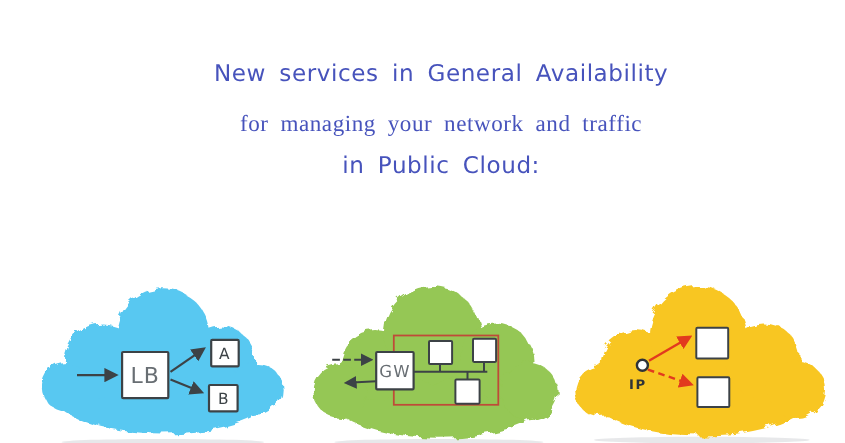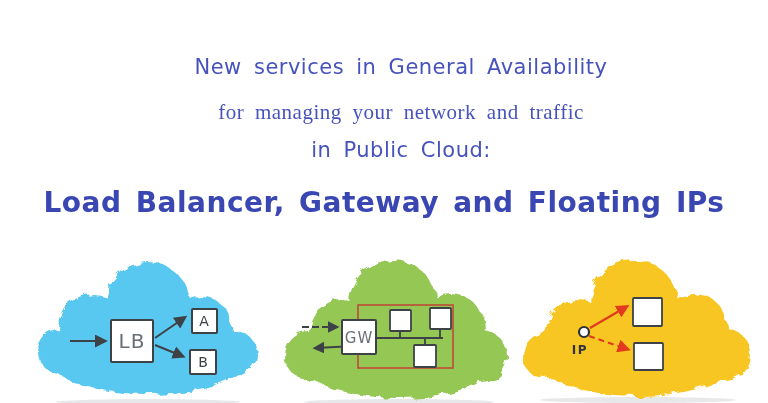--- a/index.html
+++ b/index.html
@@ -55,21 +55,20 @@
 </style>
 </head>
 <body>
 
 <div class="canvas">
 
   <p class="intro-line l1">New services in General Availability</p>
   <p class="intro-line l2">for managing your network and traffic</p>
   <p class="intro-line l3">in Public Cloud:</p>
 
-  <h1 class="headline">Load Balancer, Gateway and Floating IPs</h1>
 
   <svg class="cloud blue" width="245" height="150" viewBox="0 0 245 150">
     <defs>
       <filter id="fluffB" x="-15%" y="-15%" width="130%" height="130%">
         <feTurbulence type="fractalNoise" baseFrequency="0.085" numOctaves="3" seed="3" result="n"></feTurbulence>
         <feDisplacementMap in="SourceGraphic" in2="n" scale="9"></feDisplacementMap>
       </filter>
       <marker id="mB" viewBox="0 0 10 10" refX="7" refY="5" markerWidth="6.5" markerHeight="6.5" orient="auto-start-reverse">
         <path d="M0,0 L10,5 L0,10 z" fill="#3c4246"></path>
       </marker>

